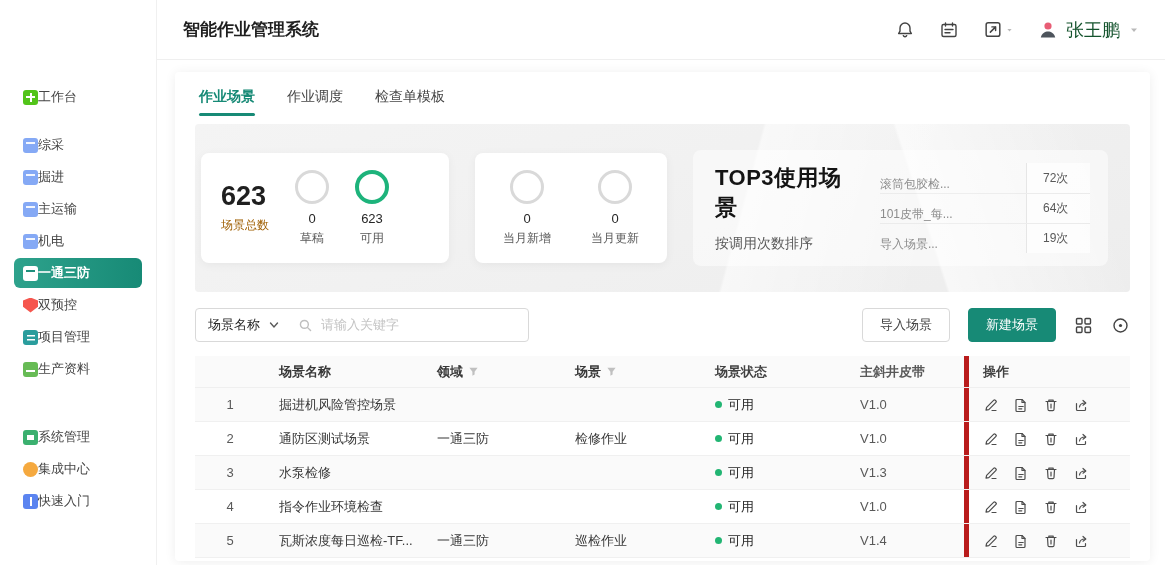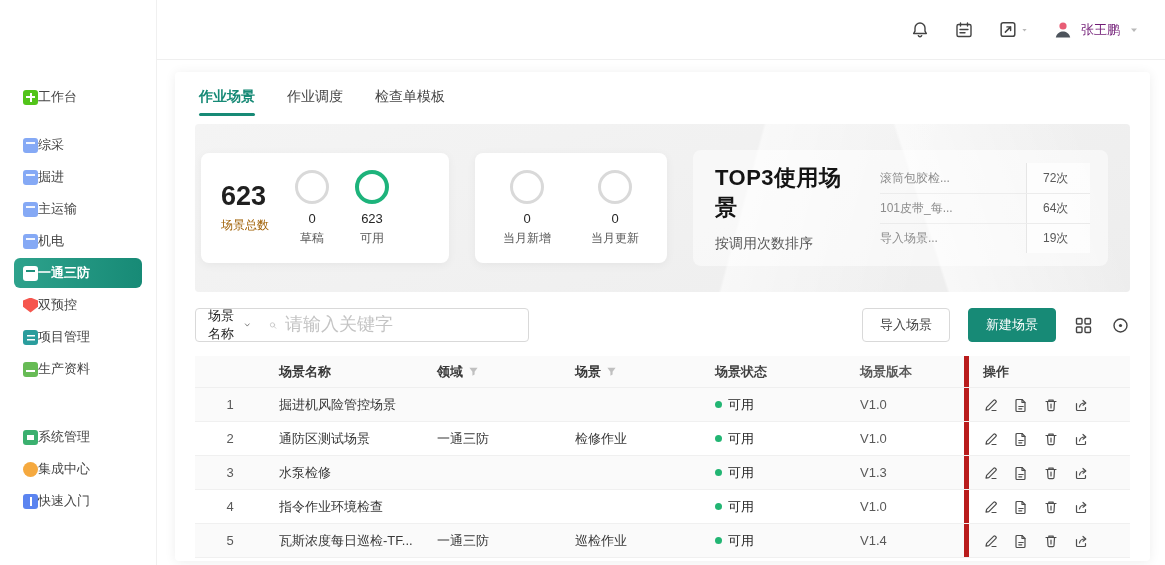--- a/index.html
+++ b/index.html
@@ -41,21 +41,21 @@
 
   
   .main { position:absolute; left:157px; top:0; width:1008px; height:565px; background:#fff; }
   .topbar { height:60px; display:flex; align-items:center; padding:0 26px;
     border-bottom:1px solid #efefef; }
   .app-title { font-size:17px; font-weight:700; color:#1f1f1f; }
   .topbar-right { margin-left:auto; display:flex; align-items:center; gap:24px; }
   .tb-icon { width:20px; height:20px; color:#434343; cursor:pointer; display:flex; align-items:center; }
   .caret { width:10px; height:10px; color:#b9b9b9; margin-left:2px; }
   .user { display:flex; align-items:center; gap:7px; cursor:pointer; }
-  .user-name { font-size:13px; color:#701a75; }
+  .user-name { font-size:18px; color:#14532d; }
 
   
   .card { margin:12px 15px 0 18px; width:975px; height:489px; background:#fff;
     border-radius:4px; box-shadow:0 1px 12px rgba(0,0,0,.07); padding:10px 20px 0; }
 
   .tabs { display:flex; gap:32px; padding:6px 4px 0; }
   .tab { font-size:14px; color:#454545; padding-bottom:10px; position:relative; cursor:pointer; }
   .tab.active { color:#178a76; font-weight:700; }
   .tab.active::after { content:""; position:absolute; left:0; right:0; bottom:0; height:3px;
     background:#178a76; border-radius:2px; }
@@ -77,34 +77,34 @@
   .ring { width:34px; height:34px; border-radius:50%; border:3px solid #d9d9d9; }
   .ring.accent { border:4px solid #1db37b; }
   .ring-val { font-size:13px; color:#262626; margin-top:7px; }
   .ring-label { font-size:12px; color:#595959; margin-top:4px; }
 
   .top3 { flex:1; height:116px; background:rgba(255,255,255,.5); border-radius:8px;
     display:flex; align-items:center; padding:0 18px 0 22px; gap:20px; }
   .top3-title { font-size:22px; font-weight:800; color:#141414; letter-spacing:.5px; }
   .top3-sub { font-size:14px; color:#595959; margin-top:12px; }
   .top3-list { margin-left:auto; width:216px; }
-  .top3-row { display:flex; align-items:center; height:30px; }
+  .top3-row { display:flex; align-items:flex-end; height:30px; }
   .top3-row + .top3-row { border-top:1px solid rgba(0,0,0,.05); }
   .top3-name { flex:1; font-size:12px; color:#8c8c8c; white-space:nowrap; overflow:hidden; }
   .top3-count { width:64px; font-size:12px; color:#595959; border-left:1px solid #e6e6e6;
     padding-left:16px; background:rgba(255,255,255,.65); height:100%; display:flex; align-items:center; }
 
   
   .toolbar { margin-top:16px; display:flex; align-items:center; }
   .searchbox { width:334px; height:34px; border:1px solid #d9d9d9; border-radius:4px;
     display:flex; align-items:center; padding:0 12px; gap:8px; background:#fff; }
   .filter-label { font-size:13px; color:#262626; }
   .chev { width:12px; height:12px; color:#595959; }
   .mag { width:15px; height:15px; color:#bfbfbf; margin-left:10px; }
-  .search-input { border:none; outline:none; flex:1; font-size:18px; color:#6d28d9;
+  .search-input { border:none; outline:none; flex:1; font-size:13px; color:#6d28d9;
     font-family:Liberation Mono, monospace; background:transparent; }
   .search-input::placeholder { color:#c4c4c4; }
   .toolbar-right { margin-left:auto; display:flex; align-items:center; gap:18px; }
   .btn { height:34px; border-radius:4px; font-size:13px; padding:0 17px; cursor:pointer;
     display:flex; align-items:center; font-family:inherit; }
   .btn.ghost { background:#fff; border:1px solid #d9d9d9; color:#434343; }
   .btn.primary { background:#178a76; border:1px solid #178a76; color:#fff; }
   .tool-icon { width:19px; height:19px; color:#434343; cursor:pointer; }
 
   
@@ -185,20 +185,21 @@
       <div class="side-item">
       <span class="si ic-guide-icon"></span>
       <span>快速入门</span>
     </div>
     </div>
 </nav>
 
 <div class="main">
 
   <div class="topbar">
+    <div class="app-title">智能作业管理系统</div>
     <div class="topbar-right">
       <span class="tb-icon">
         <svg viewBox="0 0 20 20" fill="none" stroke="currentColor" stroke-width="1.4" stroke-linecap="round" stroke-linejoin="round">
             <path d="M10 3a5 5 0 0 1 5 5v3.2l1.4 2.3H3.6L5 11.2V8a5 5 0 0 1 5-5z"></path>
             <path d="M8.3 15.6a1.8 1.8 0 0 0 3.4 0"></path>
           </svg>
       </span>
       <span class="tb-icon">
         <svg viewBox="0 0 20 20" fill="none" stroke="currentColor" stroke-width="1.4" stroke-linecap="round">
             <rect x="3" y="4.5" width="14" height="12" rx="1.5"></rect>
@@ -328,21 +329,21 @@
       <div class="tr head">
         <div class="td c-idx"></div>
         <div class="td c-name"><span>场景名称</span></div>
         <div class="td c-domain"><span>领域</span><svg class="funnel" viewBox="0 0 12 12" fill="currentColor">
               <path d="M1.5 2h9L7.2 6.2v3.1l-2.4 1.2V6.2z"></path>
             </svg></div>
         <div class="td c-scene"><span>场景</span><svg class="funnel" viewBox="0 0 12 12" fill="currentColor">
               <path d="M1.5 2h9L7.2 6.2v3.1l-2.4 1.2V6.2z"></path>
             </svg></div>
         <div class="td c-status"><span>场景状态</span></div>
-        <div class="td c-ver"><span>场景版本</span></div>
+        <div class="td c-ver"><span>主斜井皮带</span></div>
         <div class="td c-op">
             <span>操作</span>
           </div>
       </div>
 
       <div>
 
       <div class="tr stripe">
             <div class="td c-idx">1</div>
             <div class="td c-name">掘进机风险管控场景</div>

